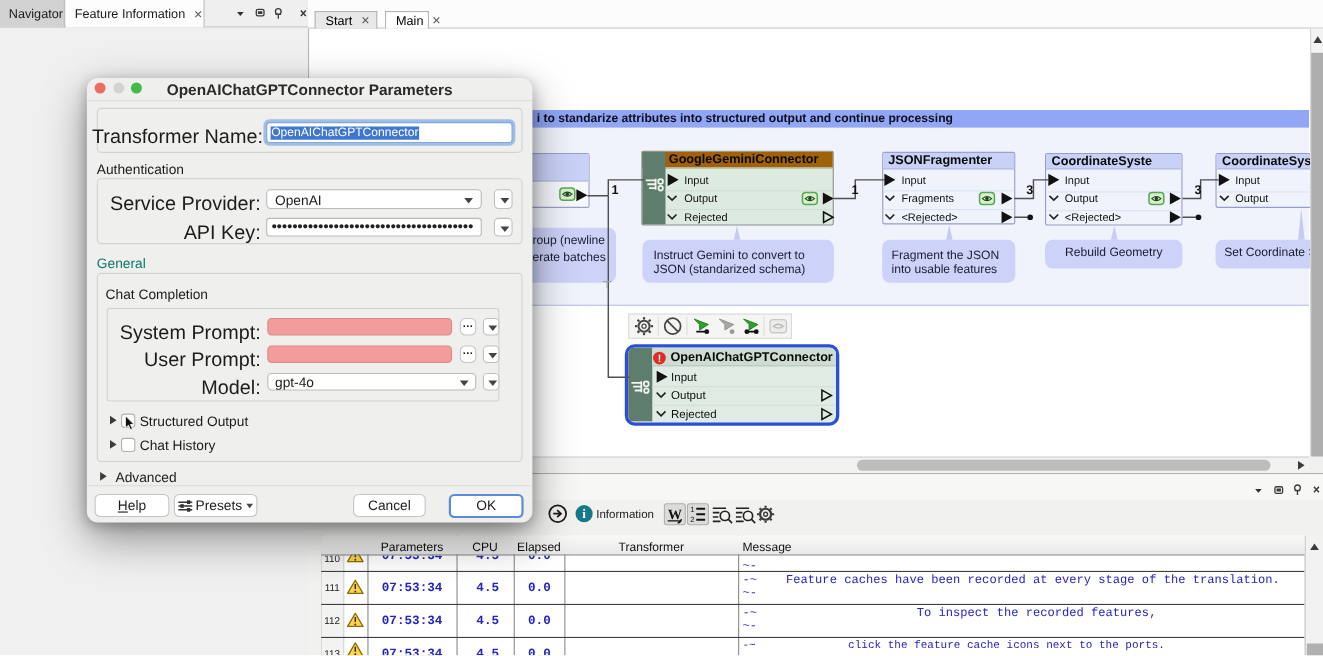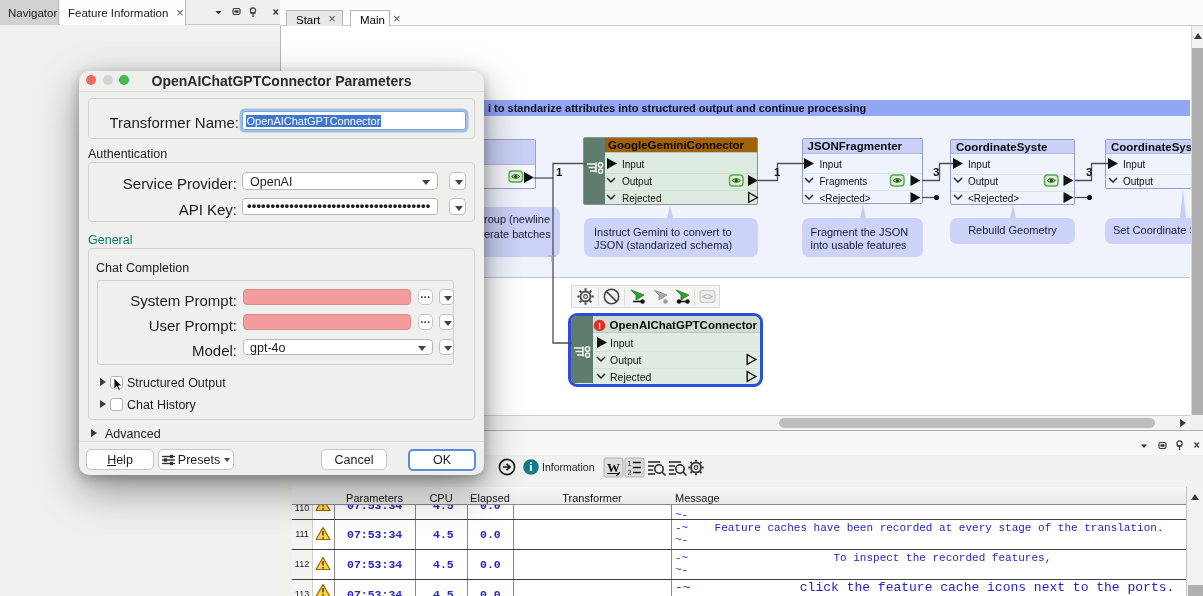--- a/index.html
+++ b/index.html
@@ -31,21 +31,21 @@
 #logpanel{left:280px;top:430px;width:923px;height:166px;background:#f1f1ef;border-top:1px solid #b0b0b0;}
 #logstrip{left:280px;top:431px;width:923px;height:24px;background:#f7f7f6;}
 #logtoolbar{left:280px;top:455px;width:923px;height:32px;background:#f1f1ef;}
 #logtable{left:292px;top:487px;width:894px;height:109px;background:#fff;border-left:1px solid #555;}
 .hdrcell{position:absolute;top:490px;height:15px;z-index:4;font-size:11px;color:#111;display:flex;align-items:center;justify-content:center;}
 .mono{font-family:"Liberation Mono",monospace;}
 .blue{color:#2424c4;}
 .rownum{position:absolute;font-size:9px;color:#222;text-align:center;}
 
 #dialog{left:79px;top:71px;width:405px;height:404px;background:#efefee;border-radius:10px;box-shadow:0 15px 40px rgba(0,0,0,.4),0 3px 12px rgba(0,0,0,.25);z-index:50;}
-.dlabel{position:absolute;font-size:15px;color:#1c1c1c;text-align:right;}
+.dlabel{position:absolute;font-size:18px;color:#1c1c1c;text-align:right;}
 .dgroup{position:absolute;border:1px solid #d2d2d2;border-radius:4px;}
 .dbtn{position:absolute;background:#fff;border:1px solid #c6c6c6;border-radius:5px;font-size:12.5px;color:#1c1c1c;display:flex;align-items:center;justify-content:center;}
 .combo{position:absolute;background:#fff;border:1px solid #b9b9b9;border-radius:4px;font-size:12.5px;color:#1c1c1c;}
 .ddbtn{position:absolute;background:#fff;border:1px solid #c0c0c0;border-radius:4px;}
 .carott{position:absolute;width:0;height:0;border-left:4px solid transparent;border-right:4px solid transparent;border-top:5px solid #444;}
 .expander{position:absolute;width:0;height:0;border-top:4.5px solid transparent;border-bottom:4.5px solid transparent;border-left:6px solid #3c3c3c;}
 .checkbox{position:absolute;width:13px;height:13px;background:#fff;border:1px solid #b2b2b2;border-radius:3px;}
 .pink{position:absolute;background:#f29d9c;border:1px solid #d98a8a;border-radius:4px;}
 </style>
 </head>
@@ -379,21 +379,21 @@
  <div class="abs mono blue" style="left:188px;top:8.5px;font-size:11.5px;font-weight:bold;">0.0</div>
  <pre class="abs mono blue" style="left:383px;top:2.5px;font-size:11px;line-height:12.5px;margin:0;">-~                      To inspect the recorded features,
 ~-</pre>
 </div>
 
 <div class="abs" style="left:292px;top:579px;width:894px;height:17px;overflow:hidden;">
  <div class="rownum" style="left:0px;top:10px;width:20px;">113</div>
  <div class="abs mono blue" style="left:55px;top:8.5px;font-size:11.5px;font-weight:bold;">07:53:34</div>
  <div class="abs mono blue" style="left:141px;top:8.5px;font-size:11.5px;font-weight:bold;">4.5</div>
  <div class="abs mono blue" style="left:188px;top:8.5px;font-size:11.5px;font-weight:bold;">0.0</div>
- <pre class="abs mono blue" style="left:383px;top:2.5px;font-size:13px;line-height:12.5px;margin:0;">-~              click the feature cache icons next to the ports.</pre>
+ <pre class="abs mono blue" style="left:383px;top:2.5px;font-size:10px;line-height:12.5px;margin:0;">-~              click the feature cache icons next to the ports.</pre>
 </div>
 
 <svg class="abs" style="left:313px;top:487px;z-index:2;" width="21" height="109" viewBox="0 0 21 109">
  <defs>
         <g id="warn">
           <path d="M0 -6.5 L7 5.5 L-7 5.5 Z" fill="#ffd24a" stroke="#8a6d00" stroke-width="1.2" stroke-linejoin="round"></path>
           <line x1="0" y1="-3" x2="0" y2="1.5" stroke="#333" stroke-width="1.4"></line>
           <circle cx="0" cy="3.8" r="0.9" fill="#333"></circle>
         </g>
       </defs>

